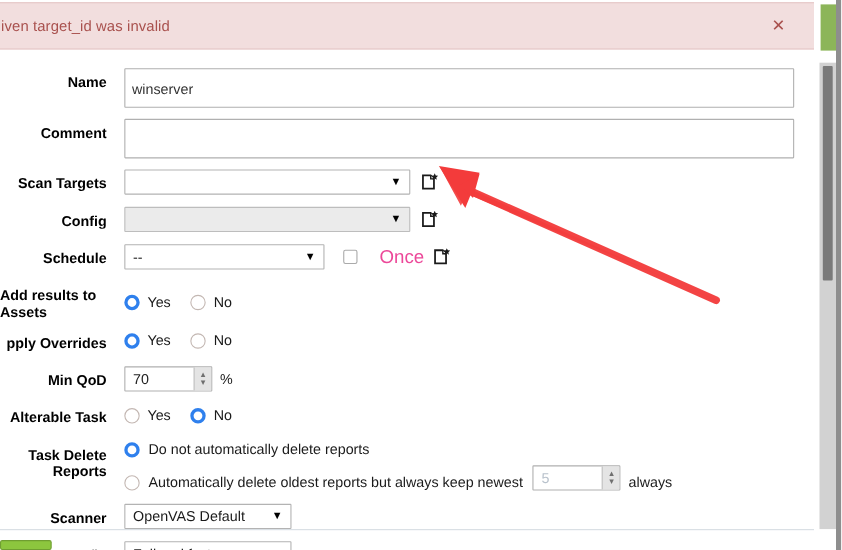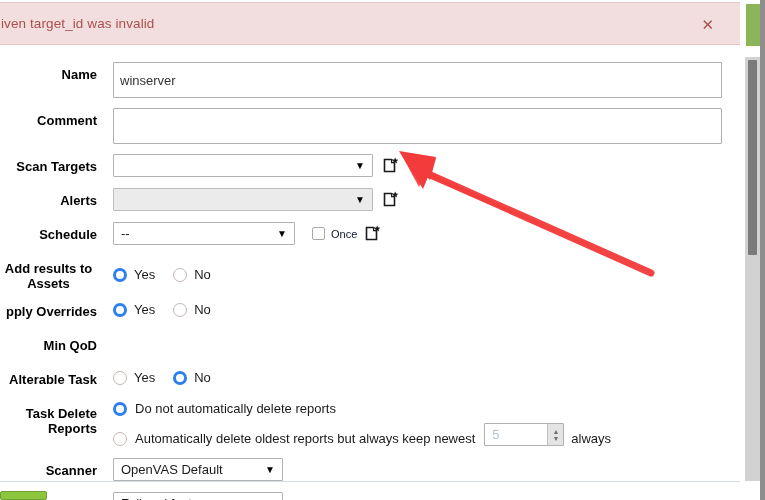--- a/index.html
+++ b/index.html
@@ -127,21 +127,21 @@
     position: absolute;
     right: 7px;
     top: 50%;
     transform: translateY(-50%);
     font-size: 10px;
     color: #000;
     line-height: 1;
   }
   .sel.w260 { width: 260px; }
   .sel.w182 { width: 182px; }
-  .sel.w170 { width: 170px; }
+  .sel.w170 { width: 152px; }
   .sel.disabled {
     background: #ebebeb;
     border-color: #bdbdbd;
     color: #777;
   }
 
   
   .newicon {
     width: 16px;
     height: 17px;
@@ -153,21 +153,21 @@
   
   .cbox {
     width: 13px; height: 13px;
     border: 1px solid #aaa;
     background: #fff;
     box-sizing: border-box;
     border-radius: 2px;
     cursor: pointer;
     flex: 0 0 13px;
   }
-  .cblabel { margin-left: 6px; font-size: 11px; color:#0f172a;}
+  .cblabel { margin-left: 20px; font-size: 17px; color:#ec4899;}
 
   
   .radio {
     width: 14px; height: 14px;
     border-radius: 50%;
     border: 1px solid #c3b7b2;
     background: #fff;
     box-sizing: border-box;
     flex: 0 0 14px;
     cursor: pointer;
@@ -335,21 +335,21 @@
         </div>
         <svg class="newicon" viewBox="0 0 16 17">
           <path d="M1.5 2.5 h7 l3 3 v9 h-10 z" fill="#fff" stroke="#1a1a1a" stroke-width="1.6"></path>
           <path d="M8.6 2.6 v3 h3" fill="#fff" stroke="#1a1a1a" stroke-width="1.3"></path>
           <path d="M12.2 0.6 l.9 2.0 2.2 .2 -1.7 1.5 .5 2.2 -1.9-1.2 -1.9 1.2 .5-2.2 -1.7-1.5 2.2-.2z" fill="#1a1a1a"></path>
         </svg>
       </div>
     </div>
 
     <div class="row">
-      <div class="lbl"><span>Alerts</span></div>
+      <div class="lbl"><span>Config</span></div>
       <div class="fld">
         <div class="sel w260 disabled">
           <span></span>
           <span class="caret">▼</span>
         </div>
         <svg class="newicon" viewBox="0 0 16 17">
           <path d="M1.5 2.5 h7 l3 3 v9 h-10 z" fill="#fff" stroke="#1a1a1a" stroke-width="1.6"></path>
           <path d="M8.6 2.6 v3 h3" fill="#fff" stroke="#1a1a1a" stroke-width="1.3"></path>
           <path d="M12.2 0.6 l.9 2.0 2.2 .2 -1.7 1.5 .5 2.2 -1.9-1.2 -1.9 1.2 .5-2.2 -1.7-1.5 2.2-.2z" fill="#1a1a1a"></path>
         </svg>
@@ -369,41 +369,51 @@
         </div>
         <svg class="newicon" style="margin-left:8px;" viewBox="0 0 16 17">
           <path d="M1.5 2.5 h7 l3 3 v9 h-10 z" fill="#fff" stroke="#1a1a1a" stroke-width="1.6"></path>
           <path d="M8.6 2.6 v3 h3" fill="#fff" stroke="#1a1a1a" stroke-width="1.3"></path>
           <path d="M12.2 0.6 l.9 2.0 2.2 .2 -1.7 1.5 .5 2.2 -1.9-1.2 -1.9 1.2 .5-2.2 -1.7-1.5 2.2-.2z" fill="#1a1a1a"></path>
         </svg>
       </div>
     </div>
 
     <div class="row" style="margin-bottom:8px;">
-      <div class="lbl" style="white-space:normal;text-align:center;direction:ltr;">Add results to Assets</div>
+      <div class="lbl" style="white-space:normal;text-align:left;direction:ltr;">Add results to Assets</div>
       <div class="fld" style="padding-top:11px;">
         <div class="radio on"></div>
         <span class="rlabel">Yes</span>
         <div class="radio"></div>
         <span class="rlabel tight">No</span>
       </div>
     </div>
 
     <div class="row">
       <div class="lbl"><span>pply Overrides</span></div>
       <div class="fld" style="padding-top:3px;">
         <div class="radio on"></div>
         <span class="rlabel">Yes</span>
         <div class="radio"></div>
         <span class="rlabel tight">No</span>
       </div>
     </div>
 
     <div class="row">
       <div class="lbl"><span>Min QoD</span></div>
+      <div class="fld">
+        <div class="spin">
+          <div class="v">70</div>
+          <div class="btns">
+            <i>▲</i>
+            <i>▼</i>
+          </div>
+        </div>
+        <span class="unit">%</span>
+      </div>
     </div>
 
     <div class="row">
       <div class="lbl"><span>Alterable Task</span></div>
       <div class="fld" style="padding-top:3px;">
         <div class="radio"></div>
         <span class="rlabel">Yes</span>
         <div class="radio on"></div>
         <span class="rlabel tight">No</span>
       </div>

